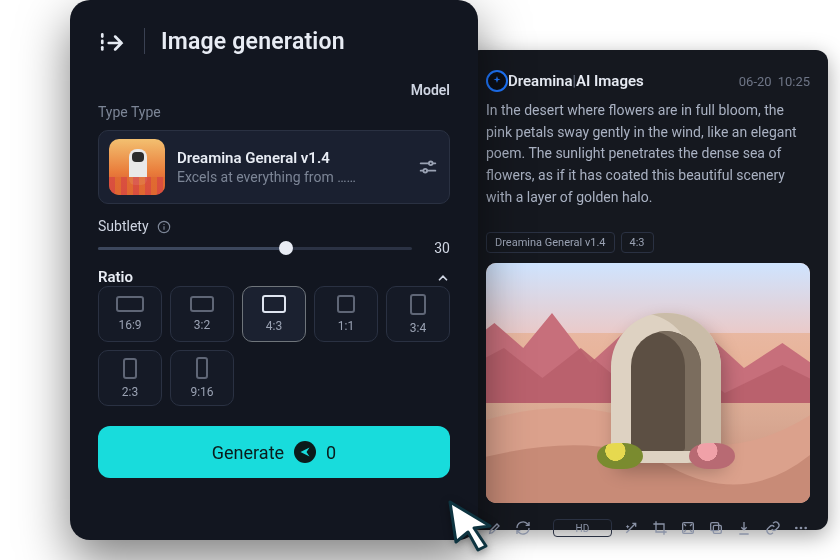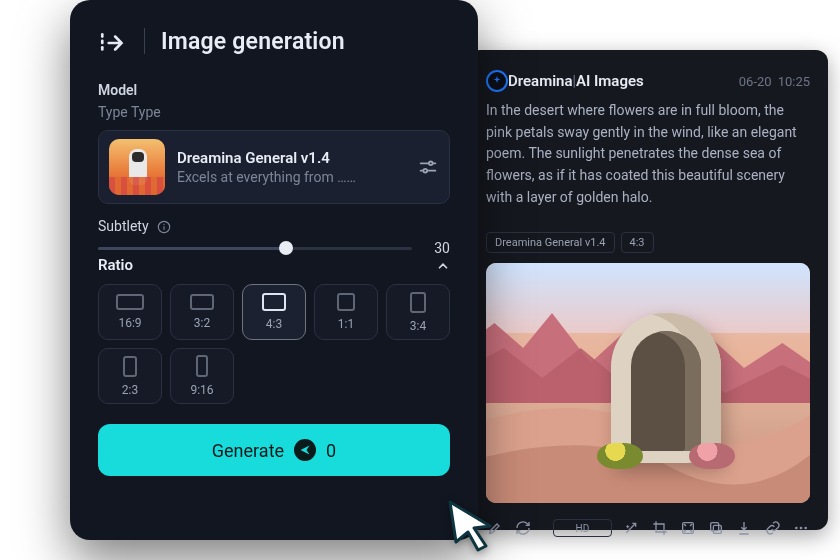--- a/index.html
+++ b/index.html
@@ -12,21 +12,21 @@
     position: absolute; left: 70px; top: 0; width: 408px; height: 540px;
     background: #121620; border-radius: 20px; box-shadow: 0 20px 50px rgba(0,0,0,0.5);
     padding: 0; overflow: hidden;
   }
   .panel-left .inner { padding: 28px 28px 22px 28px; }
   .hdr { display: flex; align-items: flex-start; gap: 16px; margin-bottom: 24px; }
   .hdr-icon { color: #e5eaf2; width: 30px; height: 30px; }
   .vline { width: 1px; height: 26px; background: #3a4152; }
   .page-title { color: #e8ecf4; font-size: 23px; font-weight: 600; letter-spacing: .2px; }
 
-  .label-sm { color: #cfd5e2; font-size: 14px; font-weight: 600; margin-bottom: 6px; }
+  .label-sm { color: #cfd5e2; font-size: 14px; font-weight: 600; margin-bottom: 6px; text-align: right; }
   .sublabel { color: #7c8596; font-size: 14px; margin-bottom: 10px; }
 
   .model-row {
     display: flex; align-items: center; gap: 12px; background: #1a2030;
     border: 1px solid #2a3142; border-radius: 10px; padding: 8px 10px; margin-bottom: 14px;
   }
   .model-thumb {
     width: 56px; height: 56px; border-radius: 10px; overflow: hidden;
     background: linear-gradient(180deg,#f3c070 0%, #e97b3a 60%, #cf5034 100%);
     position: relative; flex: 0 0 56px;
@@ -40,30 +40,30 @@
 
   .model-text { flex: 1 1 auto; min-width: 0; }
   .model-title { color: #e8ecf4; font-size: 15px; font-weight: 600; margin-bottom: 2px; }
   .model-desc { color: #7c8596; font-size: 14px; white-space: nowrap; overflow: hidden; text-overflow: ellipsis; }
   .model-adjust { width: 22px; height: 22px; color: #9aa2b3; flex: 0 0 22px; }
 
   .subtlety-row { display: flex; align-items: center; gap: 8px; margin-bottom: 6px; }
   .subtlety-row .label { color: #cfd5e2; font-size: 14px; }
   .info-icon { width: 14px; height: 14px; color: #7c8596; }
 
-  .slider-wrap { display: flex; align-items: center; gap: 14px; }
+  .slider-wrap { display: flex; align-items: center; gap: 14px; margin-bottom: 12px; }
   .slider {
     position: relative; flex: 1 1 auto; height: 16px;
   }
   .slider-track { position:absolute; left:0; right:0; top:7px; height:3px; background:#2b3244; border-radius:2px; }
   .slider-fill { position:absolute; left:0; top:7px; height:3px; background:#3c475d; border-radius:2px; }
   .slider-thumb { position:absolute; top:1px; width:14px; height:14px; background:#e8ecf4; border-radius:50%; transform:translateX(-50%); }
   .slider-val { color:#cfd5e2; font-size:14px; width: 24px; text-align:right; }
 
-  .ratio-hdr { display:flex; align-items:center; justify-content:space-between; margin-bottom:10px; }
+  .ratio-hdr { display:flex; align-items:center; justify-content:space-between; }
   .ratio-hdr .label { color:#e8ecf4; font-size:15px; font-weight:600; }
   .chev { width:14px; height:14px; color:#cfd5e2; }
 
   .ratio-grid { display:flex; flex-wrap:wrap; gap:8px; }
   .ratio-item {
     width: 64px; height: 56px; border:1px solid #2a3142; border-radius:10px;
     background:#151a26; display:flex; flex-direction:column; align-items:center; justify-content:center; gap:6px;
   }
   .ratio-item.sel { border-color:#6f757b; background:#1b2130; }
   .ratio-rect { border:2px solid #5f6676; border-radius:3px; }

